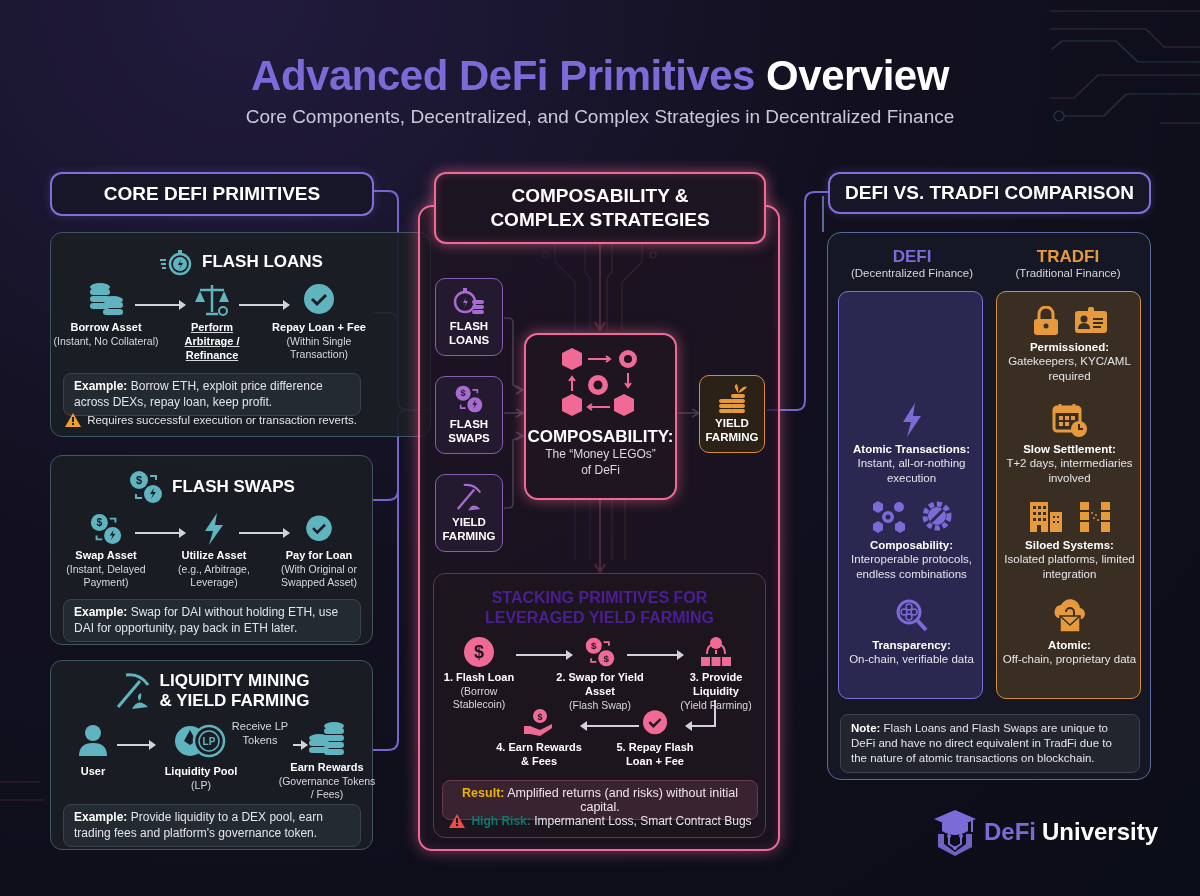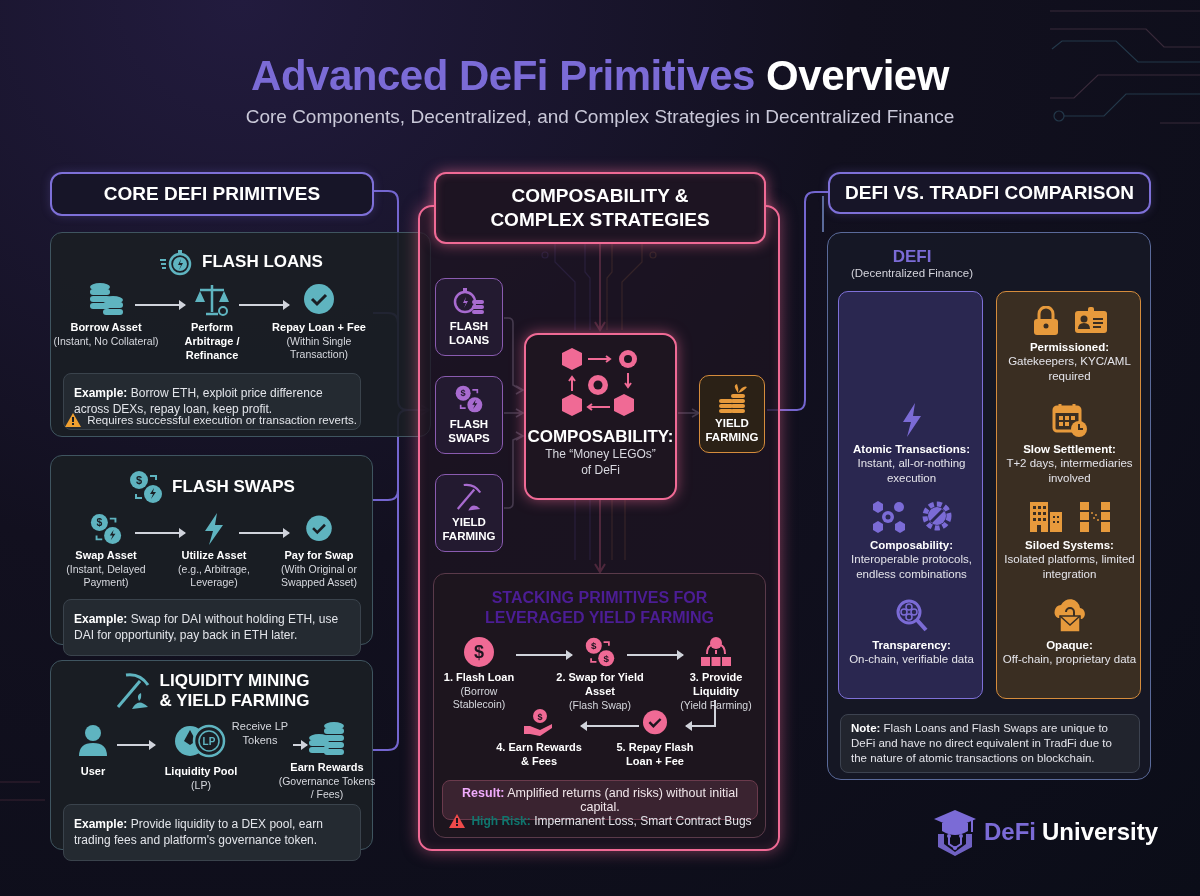--- a/index.html
+++ b/index.html
@@ -51,21 +51,21 @@
   .arrow-line { height: 2px; background: #d0d3db; position: absolute; }
   .arrow-line::after {
     content: ""; position: absolute; right: -1px; top: -4px;
     border-left: 7px solid #d0d3db; border-top: 5px solid transparent; border-bottom: 5px solid transparent;
   }
   .arrow-line.left::after {
     right: auto; left: -1px; border-left: none; border-right: 7px solid #d0d3db;
   }
   .example {
     border: 1px solid #3a434c; border-radius: 8px; background: #242a31;
-    font-size: 12px; color: #e3e5ea; line-height: 1.3; padding: 12px 10px;
+    font-size: 12px; color: #e3e5ea; line-height: 1.3; padding: 5px 10px;
   }
   .example b { color: #ffffff; }
   .warn { font-size: 11.5px; color: #e3e5ea; display: flex; align-items: center; gap: 6px; justify-content: center; }
 
   
   .mid-frame {
     border: 2px solid #f06a95; border-radius: 14px;
     box-shadow: 0 0 16px rgba(240,106,149,0.5), inset 0 0 10px rgba(240,106,149,0.15);
     background: rgba(30,20,34,0.75);
   }
@@ -84,21 +84,21 @@
   .compo .cs { font-size: 12px; color: #d9d9e0; line-height: 1.3; }
   .stack {
     border: 1.5px solid #5a3a4a; border-radius: 12px; background: rgba(30,22,30,0.9);
   }
   .stack-title { text-align: center; font-weight: bold; font-size: 16px; color: #4c1d95; line-height: 1.25; }
   .pinkfill { fill: #f06a95; }
   .result {
     border: 1px solid #6a3a4c; border-radius: 8px; background: #3a2330;
     font-size: 12.5px; color: #f0e6ea; text-align: center; padding: 5px 6px;
   }
-  .result b { color: #f0abfc; }
+  .result b { color: #eab308; }
   .risk { font-size: 12px; color: #e3e5ea; text-align: center; display: flex; gap: 6px; align-items: center; justify-content: center; }
   .risk b { color: #0f766e; }
 
   
   .comp-frame {
     border: 1.5px solid #5a6a9a; border-radius: 14px; background: rgba(22,24,38,0.9);
   }
   .col-head { text-align: center; }
   .col-head .h { font-weight: bold; font-size: 17px; }
   .col-head .s { font-size: 11.5px; color: #d4d4dc; }
@@ -212,21 +212,21 @@
             <rect x="4" y="14" width="20" height="6" rx="3"></rect>
             <rect x="4" y="21" width="20" height="6" rx="3"></rect>
         <ellipse cx="27" cy="18" rx="10" ry="4"></ellipse>
             <rect x="17" y="20" width="20" height="6" rx="3"></rect>
             <rect x="17" y="27" width="20" height="6" rx="3"></rect>
           </g>
       </svg>
       <b>Borrow Asset</b>
       <span>(Instant, No Collateral)</span>
     </div>
-    <div class="step abs" style="left:126px;width:70px;top:0;">
+    <div class="step abs" style="left:126px;width:70px;top:0;text-decoration:underline;">
       <svg width="40" height="36" viewBox="0 0 40 36">
         <g fill="none" stroke="#5fb4c0" stroke-width="2.5">
             <path d="M20 3V30M8 8H32M14 32H26"></path>
           </g>
         <path d="M8 9L3 20H13Z M32 9L27 20H37Z" fill="#5fb4c0"></path>
         <circle cx="31" cy="29" r="4" fill="none" stroke="#5fb4c0" stroke-width="2"></circle>
       </svg>
       <b>Perform Arbitrage / Refinance</b>
     </div>
     <div class="step abs" style="left:214px;width:108px;top:0;">
@@ -282,21 +282,21 @@
           <path d="M20 1L8 19h8l-4 14 14-20h-8z" fill="#5fb4c0"></path>
         </svg>
       <b>Utilize Asset</b>
       <span>(e.g., Arbitrage, Leverage)</span>
     </div>
     <div class="step abs" style="left:214px;width:108px;top:0;">
       <svg width="34" height="34" viewBox="0 0 40 36">
         <circle cx="20" cy="17" r="15" fill="#5fb4c0"></circle>
           <path d="M13 17l5 5 9-9" fill="none" stroke="#1a1e24" stroke-width="3"></path>
       </svg>
-      <b>Pay for Swap</b>
+      <b>Pay for Loan</b>
       <span>(With Original or Swapped Asset)</span>
     </div>
   </div>
   <div class="example abs" style="left:12px;top:143px;width:298px;">
     <b>Example:</b>
     <span>Swap for DAI without holding ETH, use DAI for opportunity, pay back in ETH later.</span>
   </div>
 </div>
 
 <div class="abs card" style="left:50px;top:660px;width:323px;height:190px;">
@@ -525,20 +525,24 @@
 
 <div class="abs sec-head" style="left:828px;top:172px;width:323px;height:42px;">
   <span>DEFI VS. TRADFI COMPARISON</span>
 </div>
 
 <div class="abs comp-frame" style="left:827px;top:232px;width:324px;height:548px;">
   <div class="col-head abs" style="left:8px;top:14px;width:152px;">
     <div class="h" style="color:#7b6bd6;">DEFI</div>
     <div class="s">(Decentralized Finance)</div>
   </div>
+  <div class="col-head abs" style="left:164px;top:14px;width:152px;">
+    <div class="h" style="color:#e79a3c;">TRADFI</div>
+    <div class="s">(Traditional Finance)</div>
+  </div>
 
   <div class="abs defi-col" style="left:10px;top:58px;width:145px;height:408px;">
     <div class="feat abs" style="left:0;top:110px;width:145px;">
       <div class="icons">
           <svg width="26" height="36" viewBox="0 0 26 36">
             <path d="M16 1L4 20h8l-4 15 14-21h-8z" fill="#7b6bd6"></path>
           </svg>
         </div>
       <b>Atomic Transactions:</b>
       <span>Instant, all-or-nothing execution</span>
@@ -667,21 +671,21 @@
     </div>
     <div class="feat abs" style="left:0;top:306px;width:145px;">
       <div class="icons">
           <svg width="40" height="36" viewBox="0 0 40 36">
             <path d="M8 20a7 7 0 0 1 3-13 10 10 0 0 1 19 3 6 6 0 0 1 2 11z" fill="#e79a3c"></path>
             <rect x="10" y="18" width="20" height="16" fill="#e79a3c" stroke="#3a2e22" stroke-width="1.5"></rect>
             <path d="M10 18l10 9 10-9" fill="none" stroke="#3a2e22" stroke-width="1.5"></path>
             <path d="M16 14a4 4 0 0 1 8 0v4" fill="none" stroke="#3a2e22" stroke-width="2"></path>
           </svg>
         </div>
-      <b>Opaque:</b>
+      <b>Atomic:</b>
       <span>Off-chain, proprietary data</span>
     </div>
   </div>
 
   <div class="note abs" style="left:12px;top:481px;width:300px;">
     <b>Note:</b>
     <span>Flash Loans and Flash Swaps are unique to DeFi and have no direct equivalent in TradFi due to the nature of atomic transactions on blockchain.</span>
   </div>
 </div>
 

